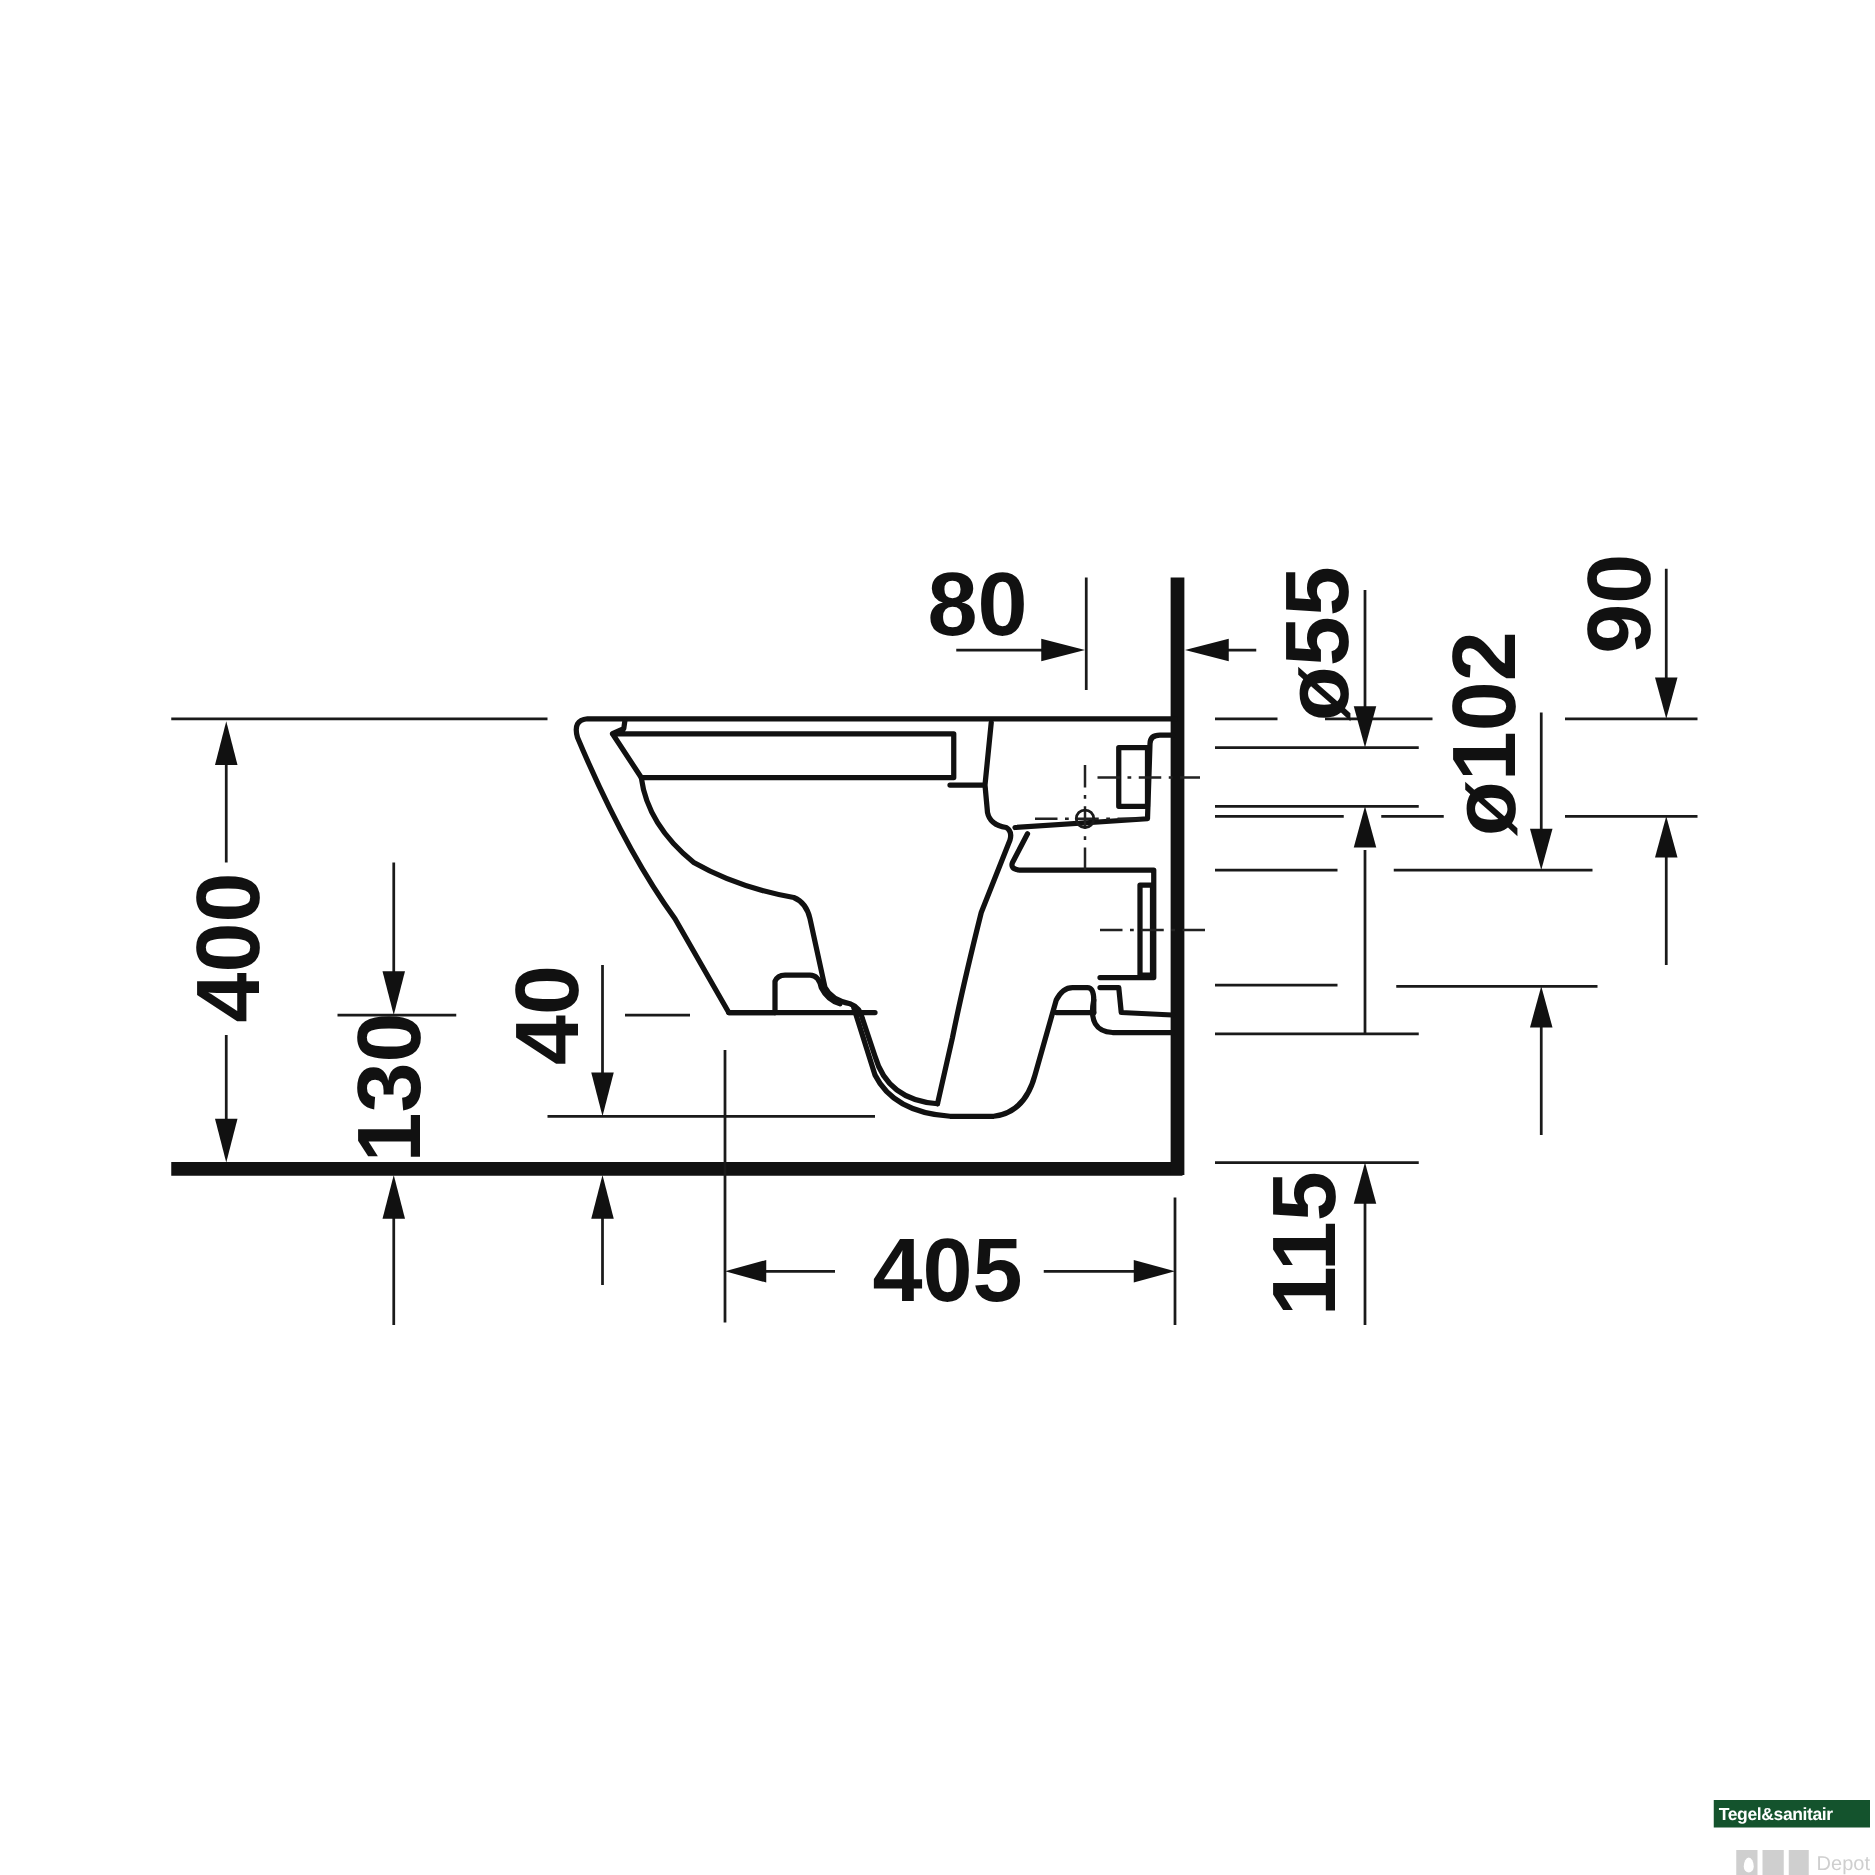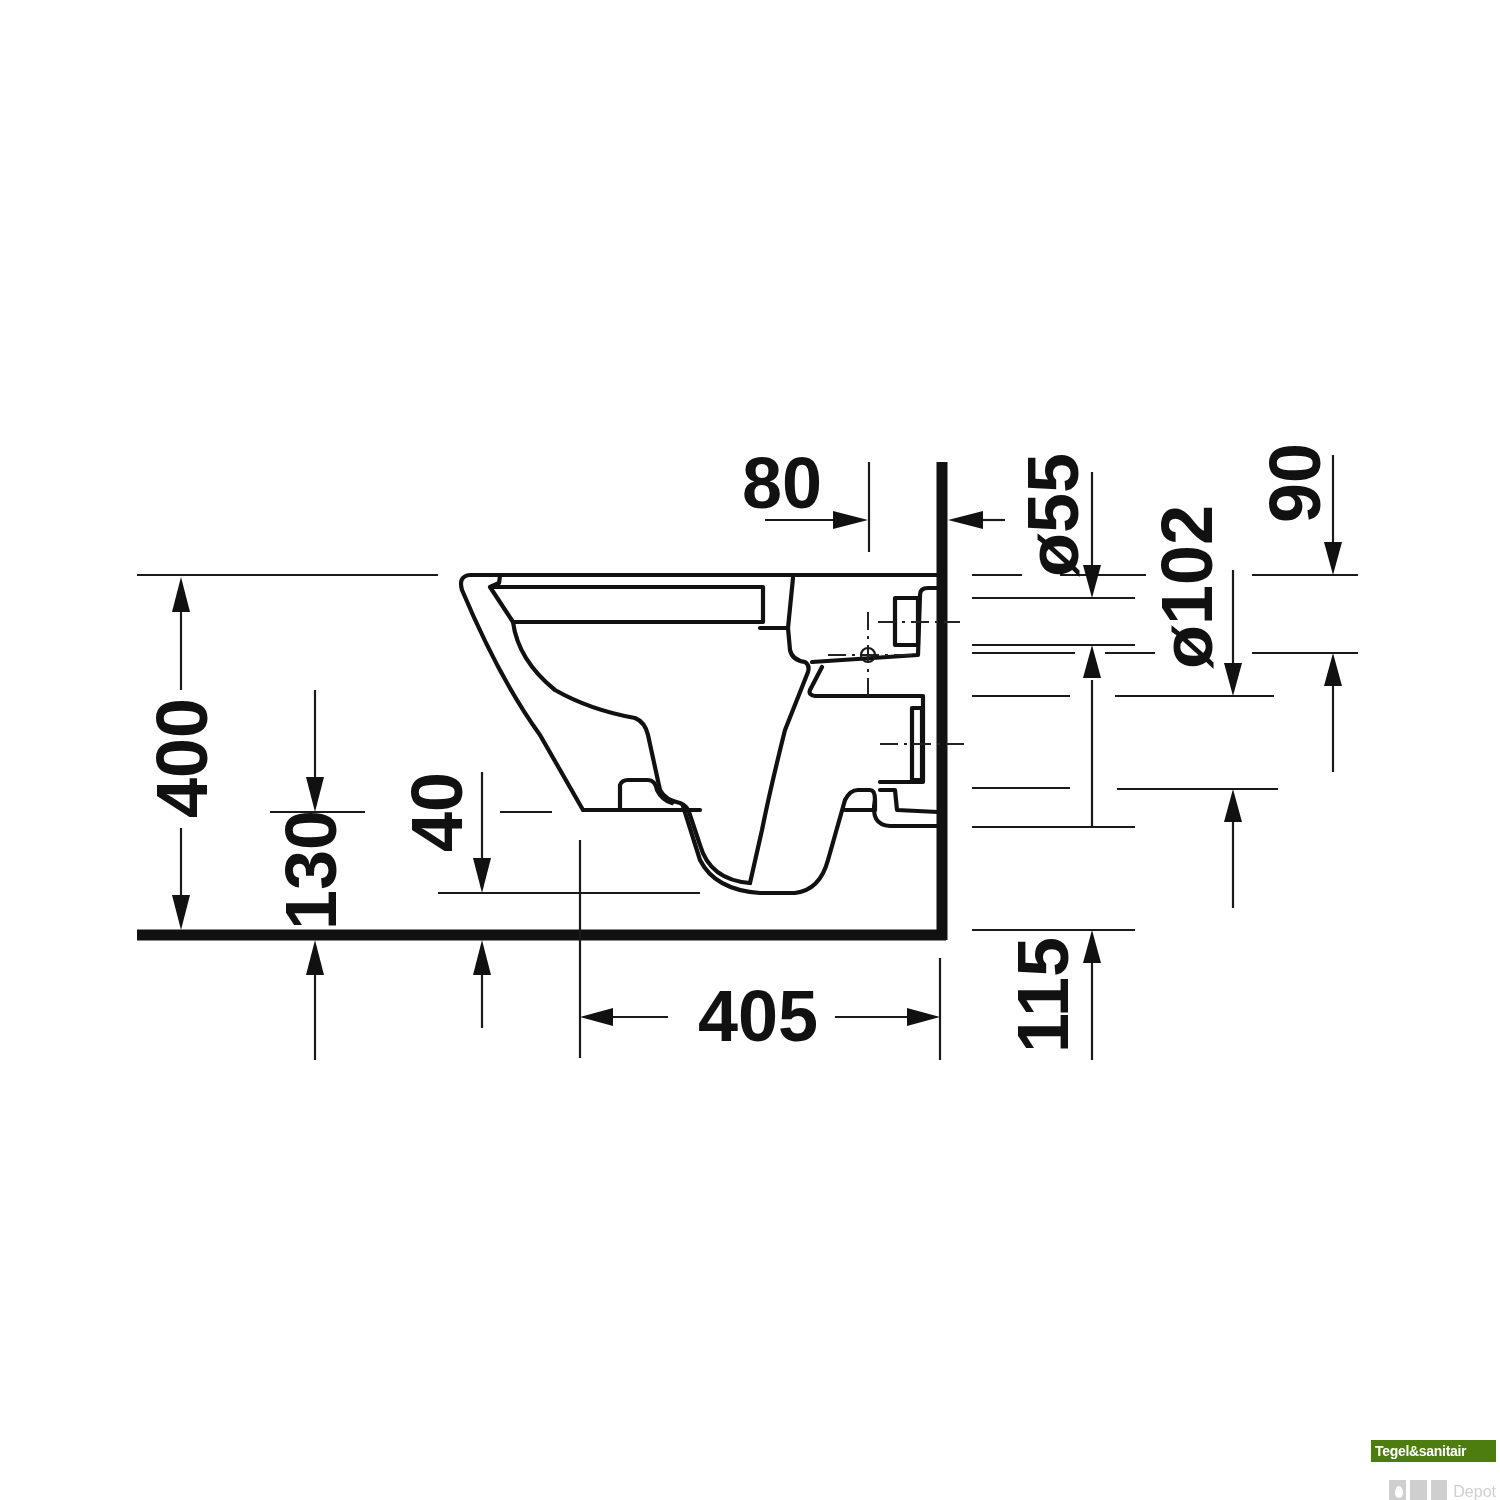--- a/index.html
+++ b/index.html
@@ -14,21 +14,21 @@
   .thin { stroke: #1a1a1a; stroke-width: 2.2; fill: none; }
   .outline { stroke: #111111; stroke-width: 4.2; fill: none; stroke-linejoin: round; stroke-linecap: round; }
   .heavy { stroke: #111111; stroke-width: 11; fill: none; stroke-linecap: butt; }
   .dashdot { stroke: #222; stroke-width: 2; fill: none; stroke-dasharray: 18 6 3 6; }
   .arrow { fill: #111111; }
   #watermark {
     position: absolute; left: 1371px; top: 1440px; width: 125px; height: 56px;
     font-family: "Liberation Sans", "DejaVu Sans", sans-serif;
   }
   #watermark .wm-top {
-    background: #4d7c0f; color: #ffffff; font-weight: bold; font-size: 14px;
+    background: #14532d; color: #ffffff; font-weight: bold; font-size: 14px;
     height: 22px; line-height: 22px; padding: 0 4px; letter-spacing: -0.3px;
   }
   #watermark .wm-bottom { display: flex; align-items: center; margin-top: 18px; height: 24px; padding-left: 18px; }
   #watermark .wm-sq { width: 21px; height: 24px; background: #cfcfcf; margin-right: 4px; position: relative; }
   #watermark .wm-drop {
     position: absolute; left: 6px; top: 6px; width: 8px; height: 12px;
     background: #ffffff; border-radius: 50% 50% 50% 50% / 60% 60% 40% 40%;
   }
   #watermark .wm-depot { color: #cfcfcf; font-size: 16px; margin-left: 2px; }
 </style>

